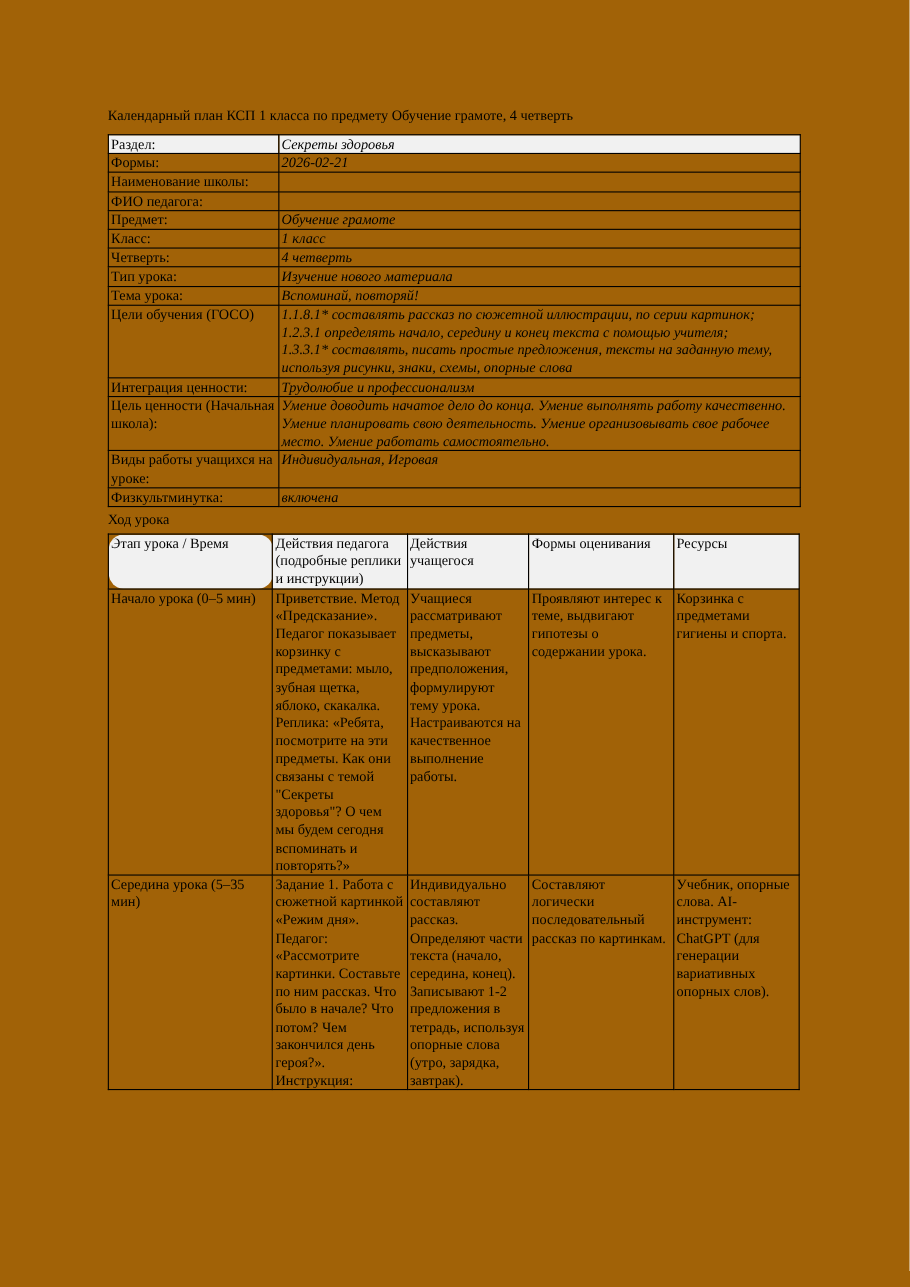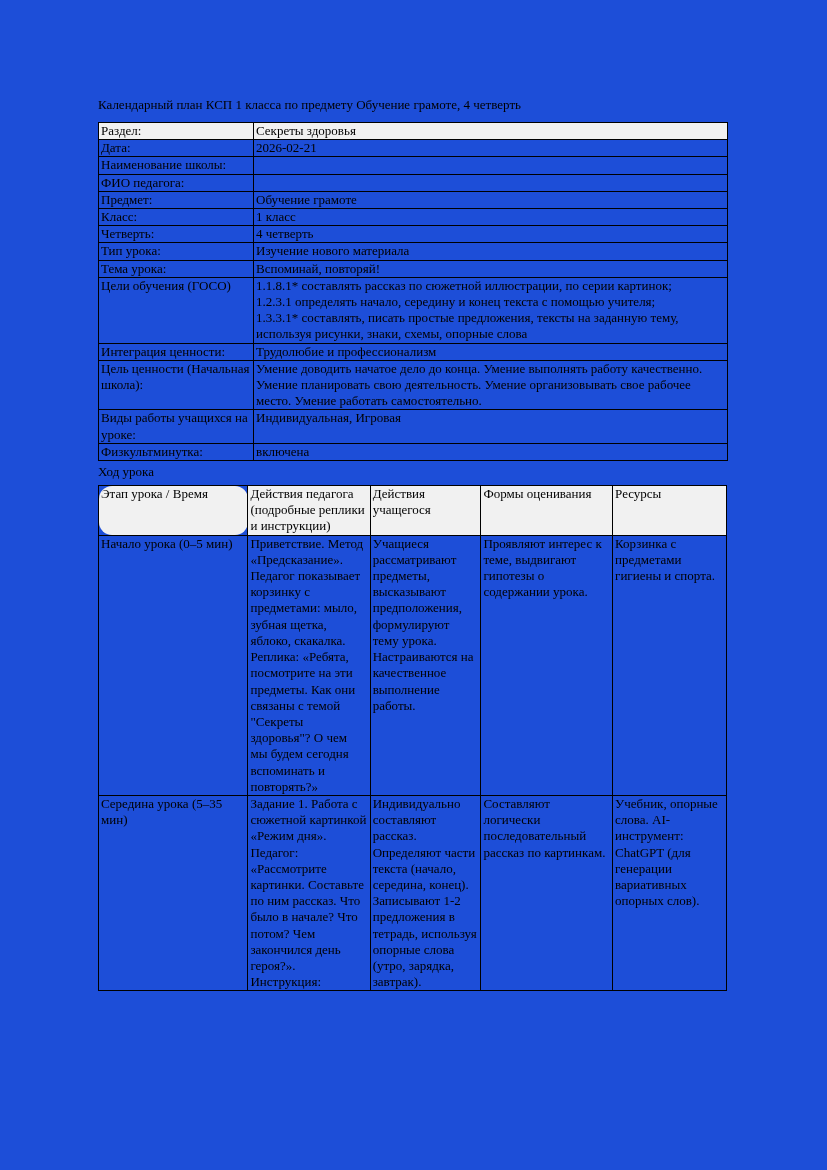--- a/index.html
+++ b/index.html
@@ -7,21 +7,21 @@
     margin: 0; padding: 0;
     background: #ffffff;
     width: 827px; height: 1170px;
     overflow: hidden;
     font-family: "Liberation Serif", "DejaVu Serif", serif;
     color: #000;
   }
   .page {
     position: relative;
     width: 827px; height: 1170px;
-    background: #1d4ed8;
+    background: #a16207;
   }
   .content {
     position: absolute;
     left: 98px; top: 97px;
     width: 630px;
   }
   .doc-title {
     margin: 0 0 9px 0;
     font-size: 13px;
     line-height: 16px;
@@ -37,21 +37,21 @@
     text-align: left;
     font-weight: normal;
     font-size: 13px;
     line-height: 16.2px;
     padding: 0 3px 0 2px;
     white-space: pre-line;
     overflow: hidden;
     margin-left: 24px;
   }
   .info-table .col-label { width: 155px; }
-  .info-table .col-value { width: 474px; }
+  .info-table .col-value { width: 474px; font-style: italic; }
   tr.hl td, .lesson-table thead th { background: #f1f1f1; }
   .section-heading {
     margin: 3px 0 5px 0;
     font-size: 13px;
     line-height: 16px;
   }
   .lesson-table .c1 { width: 143px; border-radius: 13px; }
   .lesson-table .c2 { width: 117px; }
   .lesson-table .c3 { width: 106px; }
   .lesson-table .c4 { width: 126px; }
@@ -65,21 +65,21 @@
 
     <p class="doc-title">Календарный план КСП 1 класса по предмету Обучение грамоте, 4 четверть</p>
 
     <table class="info-table">
       <tbody>
         <tr class="hl">
           <td class="col-label">Раздел:</td>
           <td class="col-value">Секреты здоровья</td>
         </tr>
         <tr>
-          <td class="col-label">Дата:</td>
+          <td class="col-label">Формы:</td>
           <td class="col-value">2026-02-21</td>
         </tr>
         <tr>
           <td class="col-label">Наименование школы:</td>
           <td class="col-value"></td>
         </tr>
         <tr>
           <td class="col-label">ФИО педагога:</td>
           <td class="col-value"></td>
         </tr>

